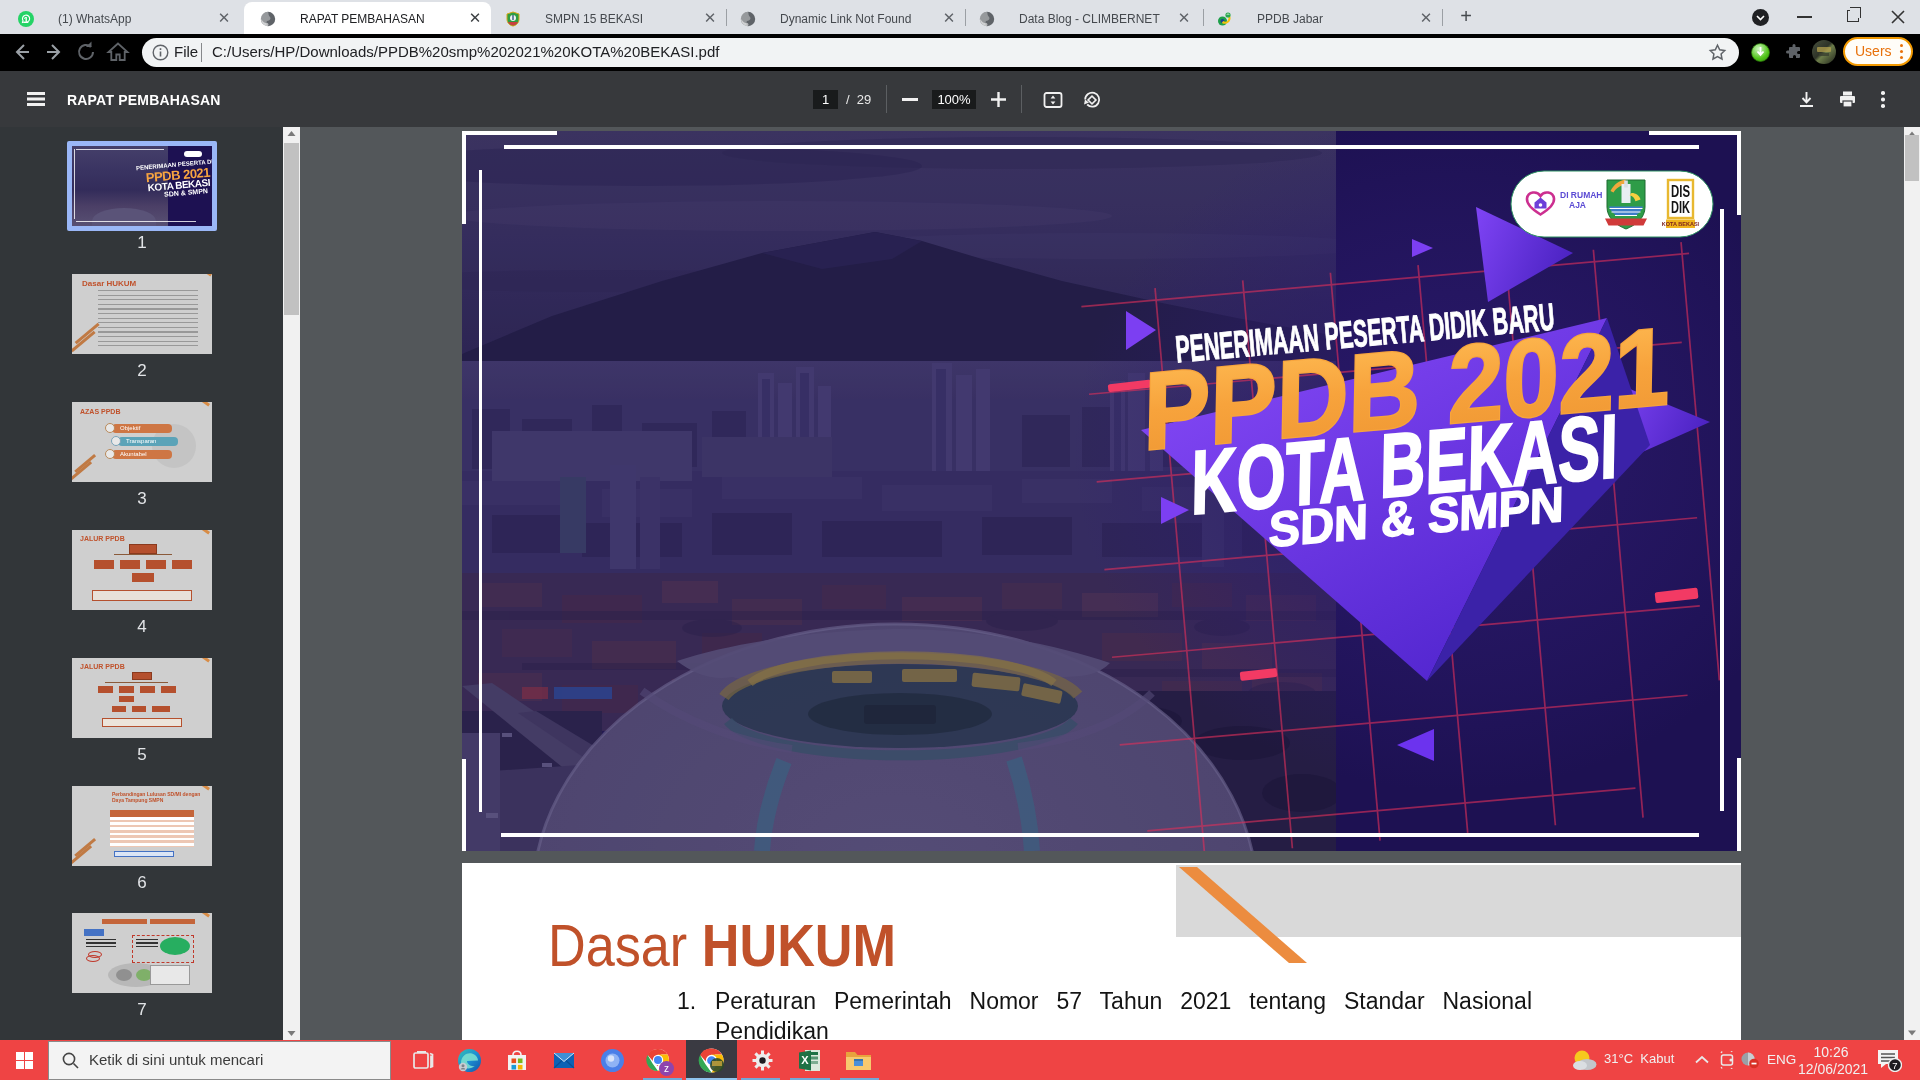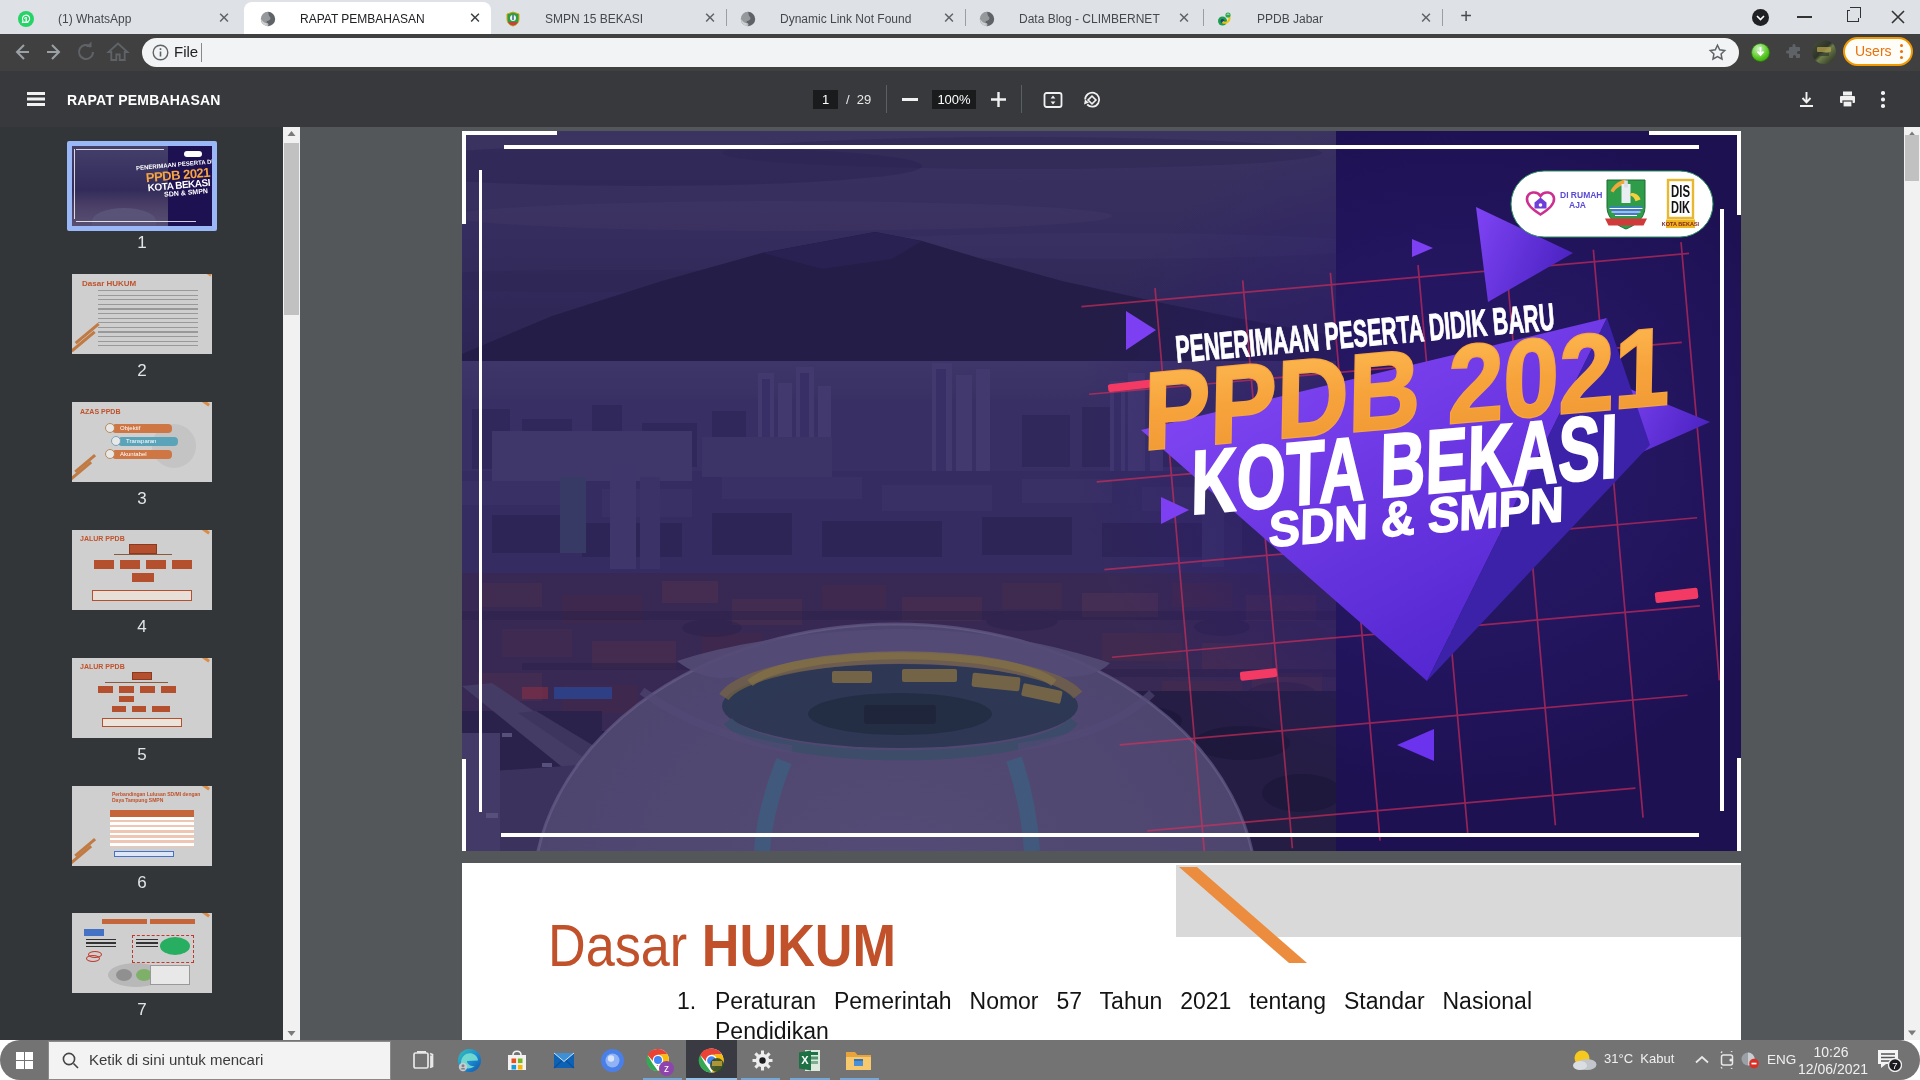--- a/index.html
+++ b/index.html
@@ -9,41 +9,41 @@
   
   #tabstrip { position:absolute; left:0; top:0; width:1920px; height:34px; background:#dee1e6; }
   .tab { position:absolute; top:2px; height:32px; font-size:12px; color:#45494e; }
   .tab .fav { position:absolute; left:10px; top:9px; width:16px; height:16px; }
   .tab .ttl { position:absolute; left:34px; top:10px; white-space:nowrap; overflow:hidden;margin-left:16px; }
   .tab .cls { position:absolute; right:8px; top:8px; width:16px; height:16px; color:#5f6368; font-size:15px; line-height:16px; text-align:center; }
   .tabsep { position:absolute; top:9px; width:1px; height:17px; background:#9b9fa4; }
   .activetab { position:absolute; left:244px; top:2px; width:247px; height:32px; background:#fff; border-radius:8px 8px 0 0; }
 
   
-  #toolbar { position:absolute; left:0; top:34px; width:1920px; height:37px; background:#404040; }
+  #toolbar { position:absolute; left:0; top:34px; width:1920px; height:37px; background:#000000; }
   #omnibox { position:absolute; left:142px; top:4px; width:1597px; height:29px; background:#f1f3f4; border-radius:15px; }
   .navic { position:absolute; top:3px; width:30px; height:30px; color:#5f6368; }
 
   
   #pdfbar { position:absolute; left:0; top:71px; width:1920px; height:56px; background:#37393c; color:#f1f1f1; }
   .pdfbox { position:absolute; top:19px; height:19px; background:#191b1c; color:#fff; font-size:13px; text-align:center; line-height:19px; }
   .vsep { position:absolute; top:14px; width:1px; height:28px; background:#5c5f62; }
 
   
   #content { position:absolute; left:0; top:127px; width:1920px; height:913px; background:#53575a; }
   #sidebar { position:absolute; left:0; top:0; width:283px; height:913px; background:#323639; }
   #sidescroll { position:absolute; left:283px; top:0; width:17px; height:913px; background:#f1f1f1; }
   #mainscroll { position:absolute; left:1904px; top:0; width:16px; height:913px; background:#f1f1f1; }
   .thumbwrap { position:absolute; left:72px; width:140px; height:80px; background:#fff; }
   .thumbnum { position:absolute; width:140px; left:72px; text-align:center; color:#e2e4e7; font-size:17px; }
   #page1 { position:absolute; left:462px; top:4px; width:1279px; height:720px; background:#241b50; }
   #page2 { position:absolute; left:462px; top:736px; width:1279px; height:177px; background:#ffffff; overflow:hidden; }
 
   
-  #taskbar { position:absolute; left:0; top:1040px; width:1920px; height:40px; background:#737373;border-radius:20px; }
+  #taskbar { position:absolute; left:0; top:1040px; width:1920px; height:40px; background:#ef4444; }
 </style>
 </head>
 <body>
 <div id="root">
   <div id="tabstrip">
     <div class="activetab"></div>
     <div class="tab" style="left:8px;width:232px;">
       <svg class="fav" viewBox="0 0 16 16">
           <circle cx="8" cy="8" r="8" fill="#25d366"></circle>
           <path d="M4.5 11.5 5 9.6A3.6 3.6 0 1 1 6.6 11z" fill="#25d366" stroke="#fff" stroke-width="1.1"></path>
@@ -133,20 +133,21 @@
         <path d="M15 6.5 5.5 15h2.8v8h5v-5.5h3.4V23h5v-8h2.8z" fill="none" stroke="#5f6368" stroke-width="1.8"></path>
       </svg>
     <div id="omnibox">
       <svg style="position:absolute;left:10px;top:6px;" width="17" height="17" viewBox="0 0 17 17">
           <circle cx="8.5" cy="8.5" r="7.3" fill="none" stroke="#5f6368" stroke-width="1.4"></circle>
           <rect x="7.7" y="7.5" width="1.6" height="5" fill="#5f6368"></rect>
           <rect x="7.7" y="4.2" width="1.6" height="1.8" fill="#5f6368"></rect>
         </svg>
       <span style="position:absolute;left:32px;top:5px;font-size:15px;color:#202124;">File</span>
       <div style="position:absolute;left:59px;top:5px;width:1px;height:19px;background:#87898c;"></div>
+      <span style="position:absolute;left:70px;top:5px;font-size:15px;color:#202124;letter-spacing:0px;">C:/Users/HP/Downloads/PPDB%20smp%202021%20KOTA%20BEKASI.pdf</span>
       <svg style="position:absolute;right:12px;top:5px;" width="19" height="19" viewBox="0 0 19 19">
           <path d="M9.5 2.2l2.2 4.6 5 .7-3.6 3.5.9 5-4.5-2.4L5 16l.9-5L2.3 7.5l5-.7z" fill="none" stroke="#5f6368" stroke-width="1.5"></path>
         </svg>
     </div>
     <svg style="position:absolute;left:1751px;top:9px;" width="19" height="19" viewBox="0 0 19 19">
         <defs>
           <radialGradient id="idm" cx="0.4" cy="0.3" r="0.9">
             <stop offset="0" stop-color="#cdf5c0"></stop>
             <stop offset="0.6" stop-color="#52c41a"></stop>
             <stop offset="1" stop-color="#2d8f0a"></stop>

